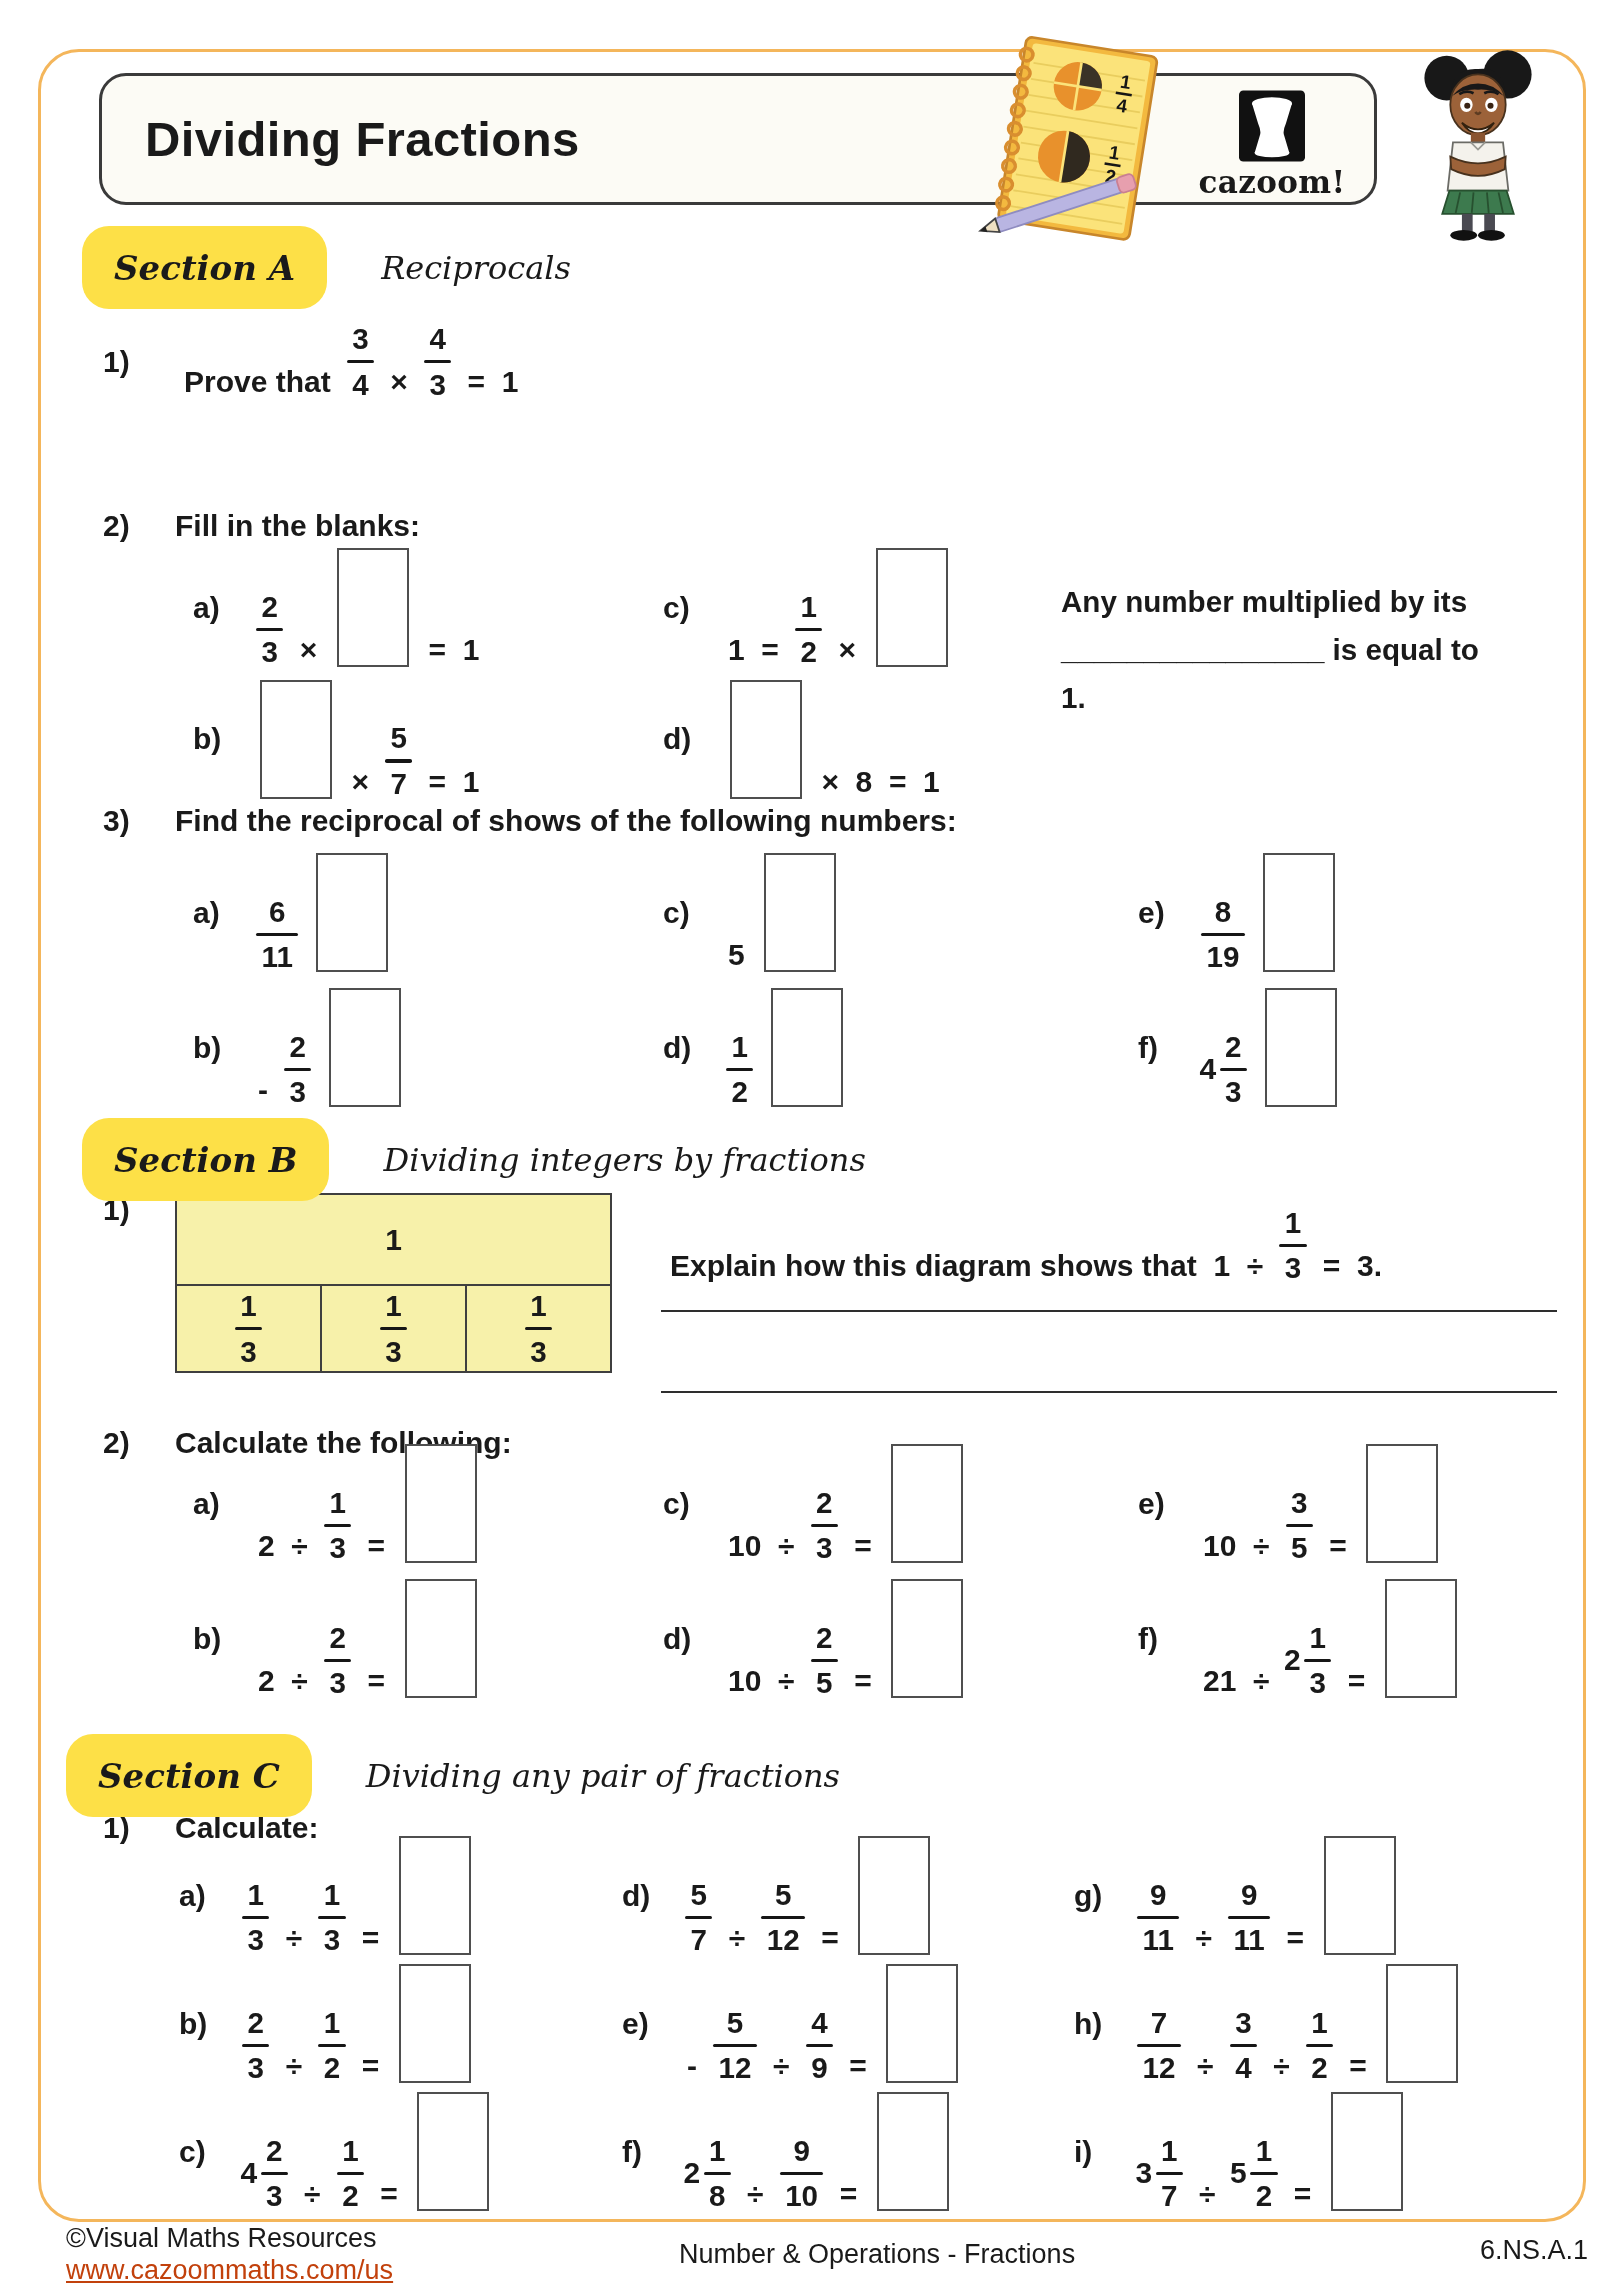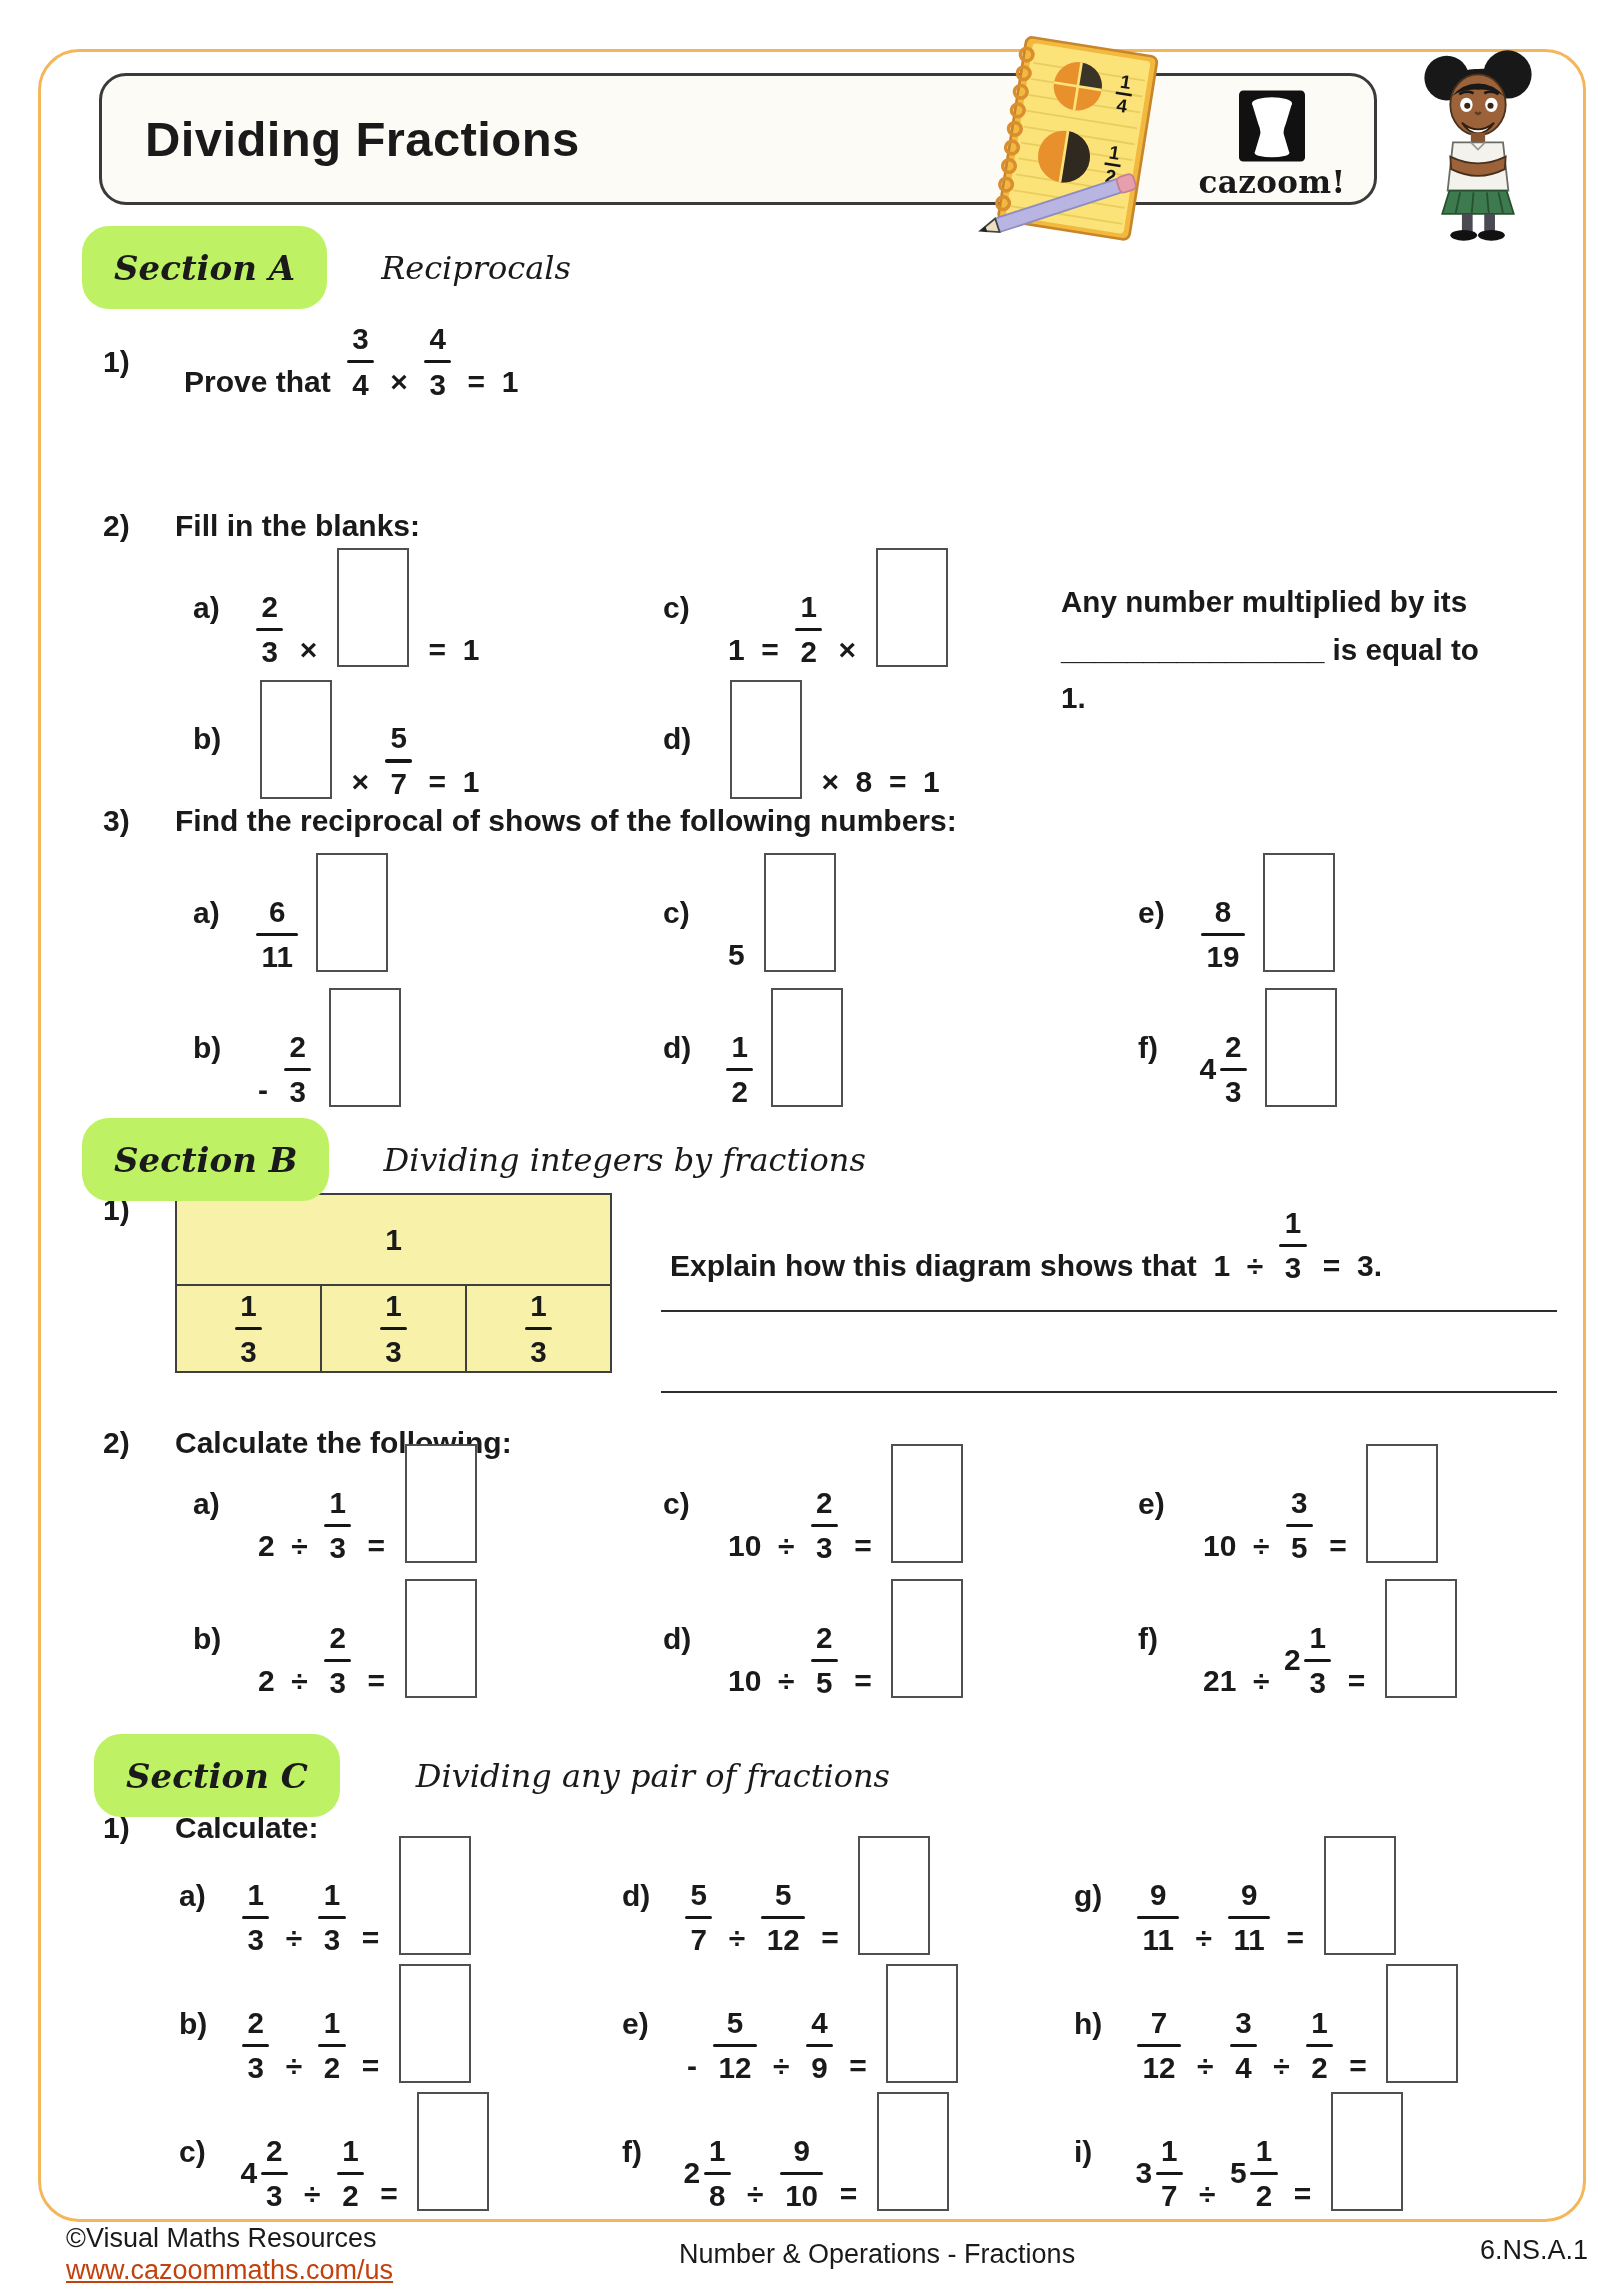--- a/index.html
+++ b/index.html
@@ -15,26 +15,26 @@
   .title-box h1{position:absolute;left:43px;top:50%;transform:translateY(-50%);
     font-size:49px;font-weight:700;margin:0;letter-spacing:0.4px;}
   .logo{position:absolute;right:21.5px;top:9px;width:161px;text-align:center;}
   .drum{width:66px;height:72px;display:block;margin:5.4px auto 1.8px;}
   .logo-text{font-family:"DejaVu Serif",serif;font-weight:700;font-size:31px;letter-spacing:0.4px;}
   .notebook{position:absolute;right:202px;top:-41px;width:188px;height:215px;z-index:3;overflow:visible;}
   .girl{position:absolute;left:1411px;top:49px;width:134px;height:193px;z-index:2;}
 
   
   .sec-head{position:absolute;display:flex;align-items:center;z-index:1;}
-  .sec-label{display:inline-block;background:#bef264;border-radius:27px;padding:21.5px 32px;
+  .sec-label{display:inline-block;background:#fde047;border-radius:27px;padding:21.5px 32px;
     font-family:"DejaVu Serif",serif;font-style:italic;font-weight:700;font-size:34px;}
   .sec-sub{font-family:"DejaVu Serif",serif;font-style:italic;font-size:32px;margin-left:54px;}
   #headA{left:82px;top:226px;}
   #headB{left:82px;top:1118px;}
-  #headC{left:94px;top:1734px;gap:22px;}
+  #headC{left:66px;top:1734px;}
 
   
   .q{position:absolute;display:flex;align-items:center;font-weight:700;font-size:30px;}
   .qnum{width:72px;flex:none;}
   #qa1{left:103px;top:324px;}
   #qa2h{left:103px;top:509px;}
   #qa3h{left:103px;top:804px;}
   #qb2h{left:103px;top:1426px;}
   #qc1h{left:103px;top:1811px;}
 

